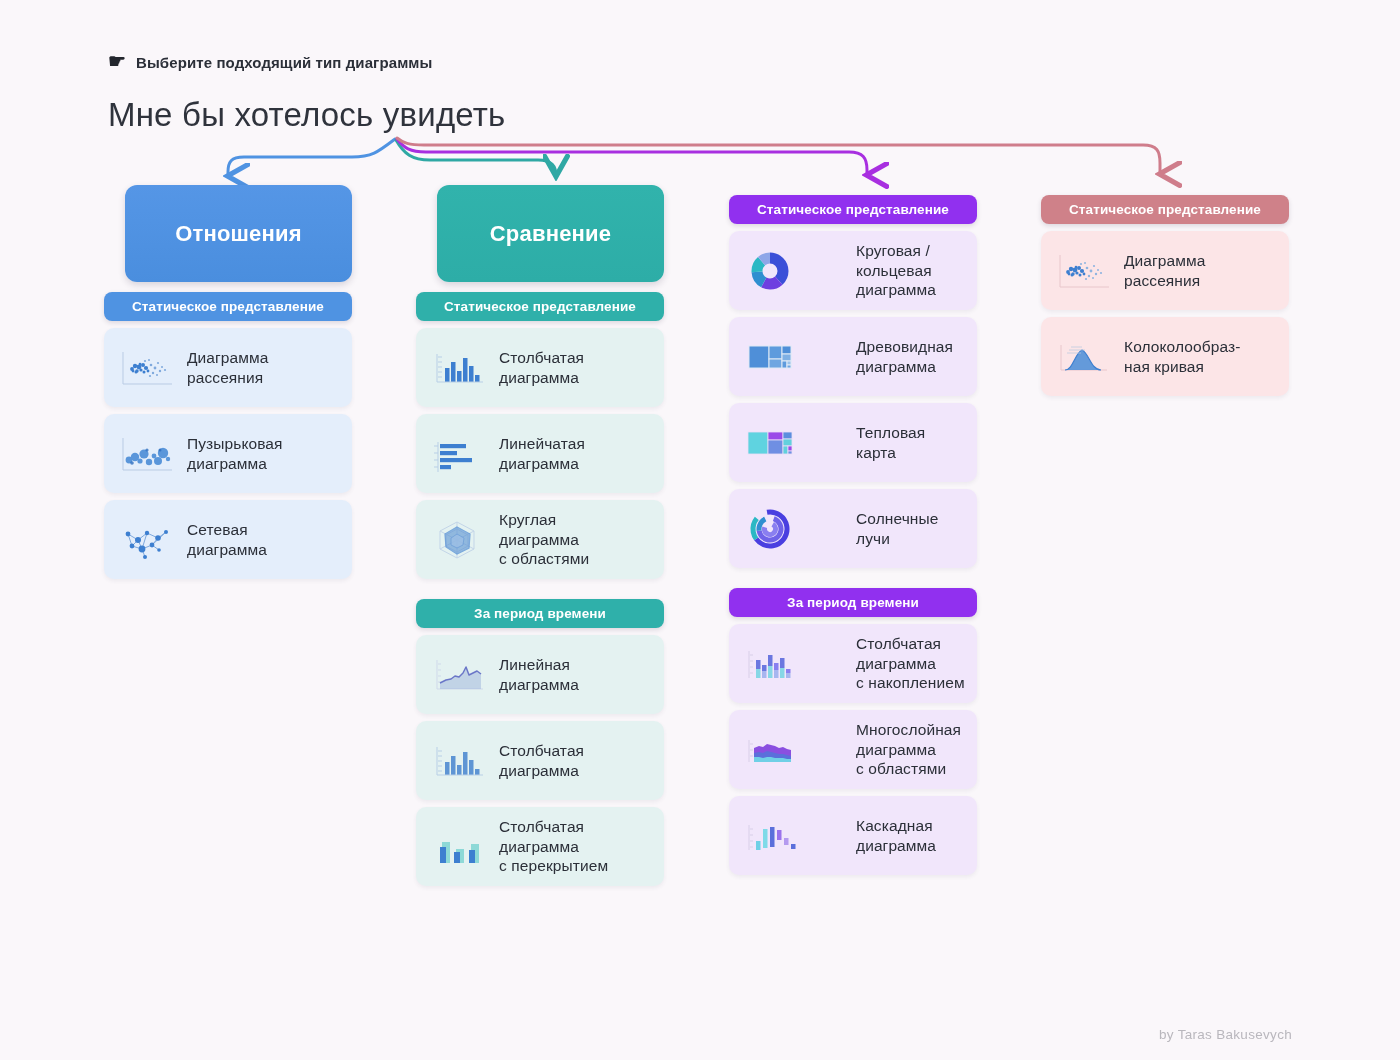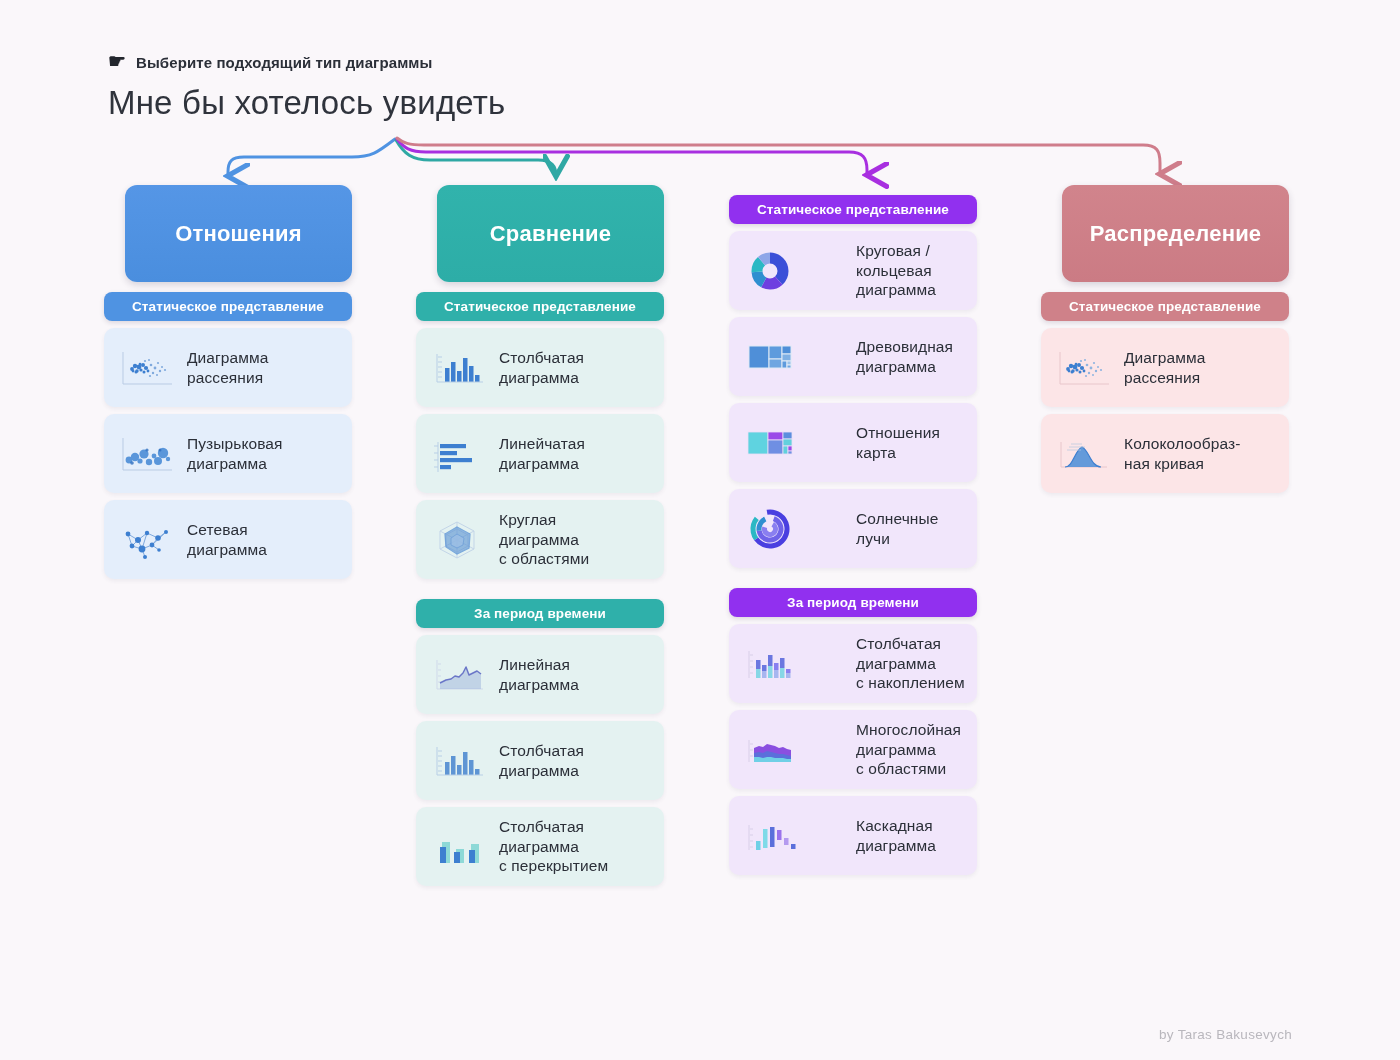--- a/index.html
+++ b/index.html
@@ -16,21 +16,21 @@
 
   
   #header { position: absolute; left: 108px; top: 52px; width: 800px; }
   .kicker {
     display: flex; align-items: center; gap: 10px;
     font-size: 15px; font-weight: bold; color: #2b2f38;
     letter-spacing: .1px;
   }
   .hand-icon { font-size: 20px; color: #23262d; line-height: 1; transform: translateY(-1px); }
   .big-title {
-    margin-top: 12px;
+    margin-top: 24px;
     font-size: 33px; font-weight: 400; color: #2f333c;
     letter-spacing: .2px;
   }
 
   
   #arrows { position: absolute; left: 0; top: 0; width: 1400px; height: 1060px; pointer-events: none; }
 
   
   #board { position: absolute; left: 0; top: 0; width: 1400px; height: 1060px; }
   .column { position: absolute; top: 185px; width: 248px; }
@@ -404,21 +404,21 @@
           <rect x="9" y="13" width="20" height="22" fill="#5fd3e0"></rect>
           <rect x="29" y="13" width="15" height="8" fill="#9b4ae8"></rect>
           <rect x="29" y="21" width="15" height="14" fill="#6f8fe3"></rect>
           <rect x="44" y="13" width="9" height="7" fill="#5b8ede"></rect>
           <rect x="44" y="20" width="9" height="7" fill="#62d0dd"></rect>
           <rect x="44" y="27" width="5" height="8" fill="#62d0dd"></rect>
           <rect x="49" y="27" width="4" height="5" fill="#9b4ae8"></rect>
           <rect x="49" y="32" width="4" height="3" fill="#6f8fe3"></rect>
         </g>
       </svg>
-      <div class="label">Отношения карта</div>
+      <div class="label">Тепловая карта</div>
     </div>
 
     <div class="card">
       <svg class="thumb" viewBox="0 0 62 48">
         <g transform="translate(31,24)" fill="none">
           <circle r="17" stroke="#4a3fe0" stroke-width="5" stroke-dasharray="72 35" transform="rotate(-100)"></circle>
           <circle r="17" stroke="#2bb8c4" stroke-width="5" stroke-dasharray="22 85" stroke-dashoffset="-72" transform="rotate(-100)"></circle>
           <circle r="11" stroke="#6f63e8" stroke-width="5" stroke-dasharray="46 23" transform="rotate(-70)"></circle>
           <circle r="11" stroke="#2f8fd0" stroke-width="5" stroke-dasharray="14 55" stroke-dashoffset="-46" transform="rotate(-70)"></circle>
           <circle r="5.5" stroke="#8a7ff0" stroke-width="5" stroke-dasharray="24 11" transform="rotate(-60)"></circle>
@@ -492,21 +492,20 @@
           <rect x="45" y="26" width="4.5" height="7" fill="#b49aef"></rect>
           <rect x="52" y="32" width="4.5" height="5" fill="#5b6fdb"></rect>
         </g>
       </svg>
       <div class="label">Каскадная
 диаграмма</div>
     </div>
   </div>
 
   <div class="column col3 t-dst">
-    <div class="col-head">Распределение</div>
 
     <div class="section-pill">Статическое представление</div>
 
     <div class="card">
       <svg class="thumb" viewBox="0 0 62 48">
         <g stroke="#e8c6cb" stroke-width="1">
           <line x1="9" y1="8" x2="9" y2="40"></line>
             <line x1="9" y1="40" x2="58" y2="40"></line>
         </g>
         <g fill="#3d7fd0">

